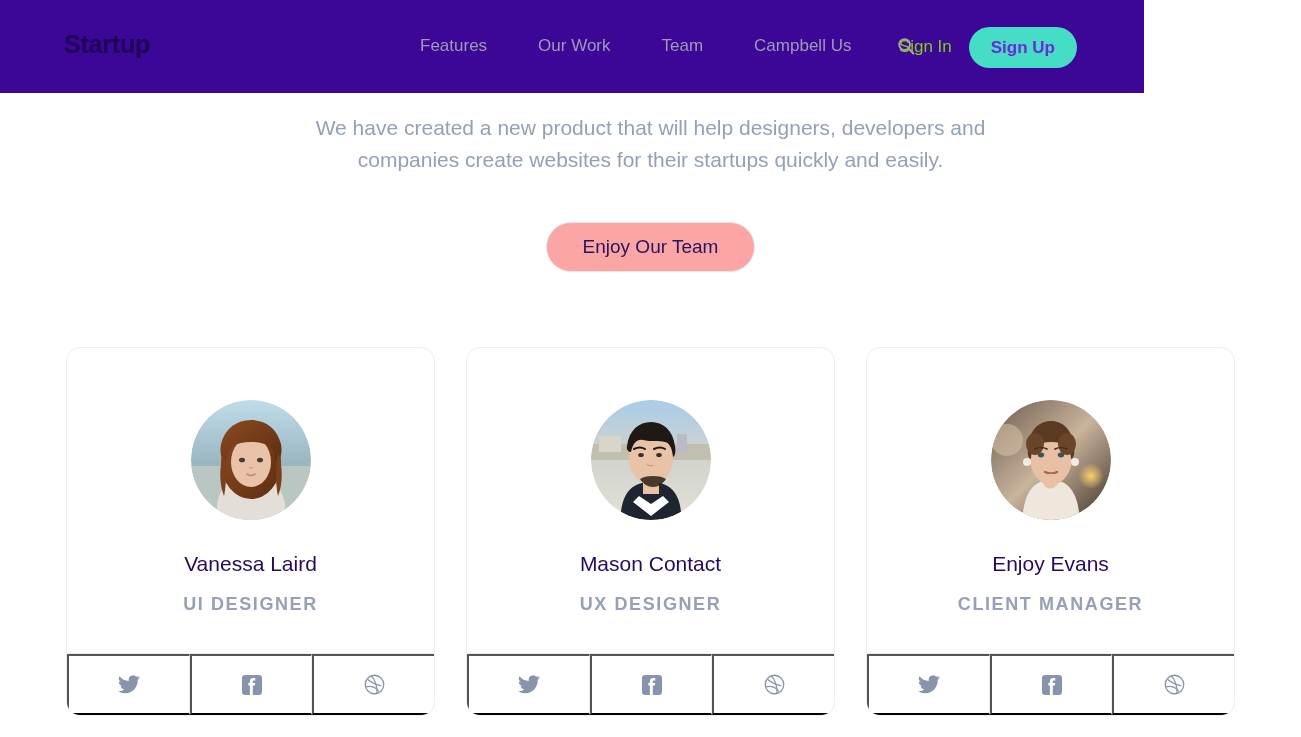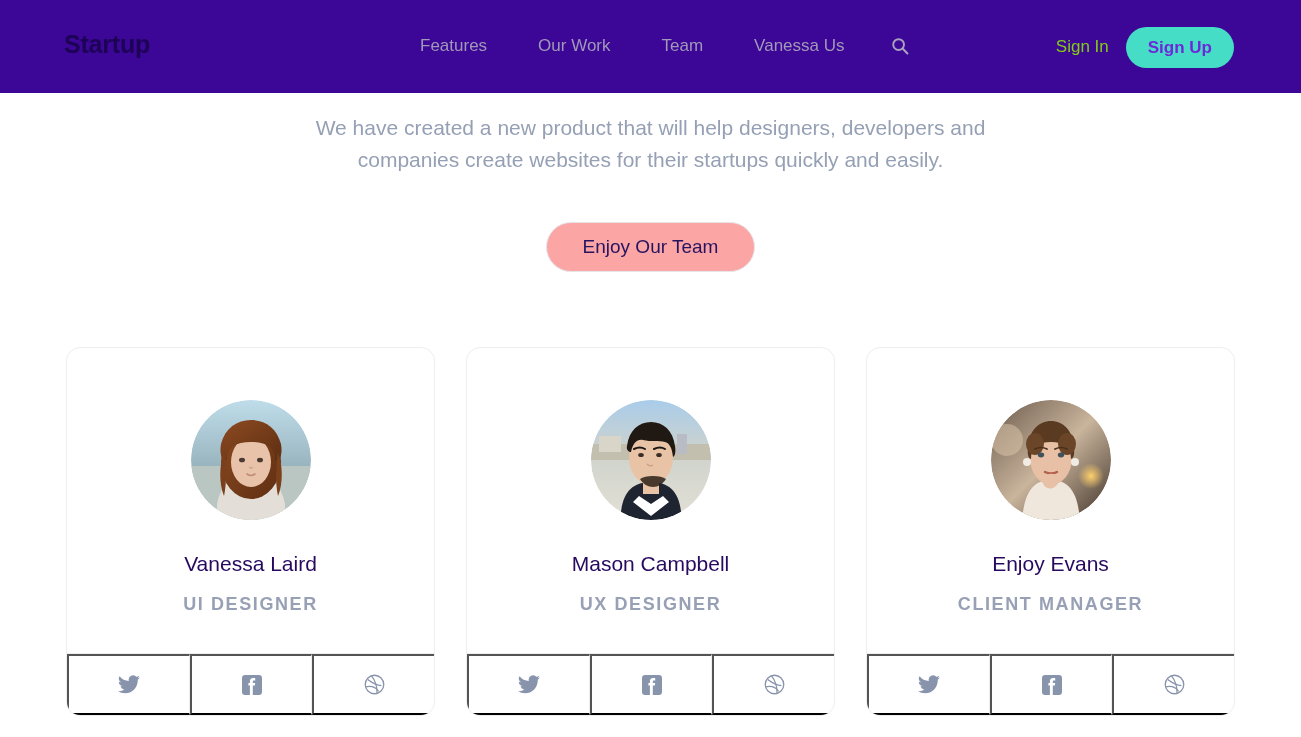--- a/index.html
+++ b/index.html
@@ -13,21 +13,21 @@
 
   body {
     background: #ffffff;
     font-family: "Liberation Sans", sans-serif;
     -webkit-font-smoothing: antialiased;
   }
 
   
   .site-header {
     position: relative;
-    width: 1301px;
+    width: 1144px;
     height: 93px;
     background: #3c0696;
     display: flex;
     align-items: center;
   }
 
   .logo {
     position: absolute;
     left: 64px;
     top: 30px;
@@ -214,21 +214,21 @@
 <body>
 
 <header class="site-header">
 
   <div class="logo">Startup</div>
 
   <nav class="main-nav">
     <a class="nav-link" href="#">Features</a>
     <a class="nav-link" href="#">Our Work</a>
     <a class="nav-link" href="#">Team</a>
-    <a class="nav-link" href="#">Vanessa Us</a>
+    <a class="nav-link" href="#">Campbell Us</a>
     <button class="search-icon-btn">
       <svg width="18" height="18" viewBox="0 0 18 18" aria-hidden="true">
         <circle cx="7.6" cy="7.6" r="5.4" fill="none" stroke="#a8a2bd" stroke-width="1.9"></circle>
         <line x1="11.6" y1="11.6" x2="16.4" y2="16.4" stroke="#a8a2bd" stroke-width="2.1" stroke-linecap="round"></line>
       </svg>
     </button>
   </nav>
 
   <div class="auth-area">
     <a class="signin-link" href="#">Sign In</a>
@@ -335,21 +335,21 @@
             <path d="M36 46c2-16 12-24 24-24s22 8 24 24c1 6 0 10-2 11-1-10-4-14-8-15-6-2-14 0-22-2-6-1-10 3-12 12-2 0-5-2-4-6z" fill="#201812"></path>
             <path d="M62 76c6 0 10 1 13 3-3 5-8 8-13 8s-10-3-13-8c3-2 7-3 13-3z" fill="#2c2118" opacity="0.85"></path>
             <ellipse cx="50" cy="55" rx="2.8" ry="2.1" fill="#3a2e26"></ellipse>
             <ellipse cx="68" cy="55" rx="2.8" ry="2.1" fill="#3a2e26"></ellipse>
             <path d="M43 49q6-3 11 0" stroke="#201812" stroke-width="2" fill="none" stroke-linecap="round"></path>
             <path d="M63 49q6-3 11 0" stroke="#201812" stroke-width="2" fill="none" stroke-linecap="round"></path>
             <path d="M56 64q3 3 6 1" stroke="#cf9c7e" stroke-width="1.3" fill="none"></path>
           </g>
         </svg>
       </div>
-      <div class="member-name">Mason Campbell</div>
+      <div class="member-name">Mason Contact</div>
       <div class="member-role">UX DESIGNER</div>
     </div>
     <div class="card-footer">
       <button class="social-cell">
         <svg width="22" height="19" viewBox="0 0 24 20" aria-hidden="true">
           <path fill="#8894ab" d="M24 2.4a9.6 9.6 0 0 1-2.83.78A4.94 4.94 0 0 0 23.34.38a9.9 9.9 0 0 1-3.13 1.2A4.92 4.92 0 0 0 11.8 6.1 13.96 13.96 0 0 1 1.67.9a4.92 4.92 0 0 0 1.52 6.57A4.88 4.88 0 0 1 .96 6.85v.06a4.92 4.92 0 0 0 3.95 4.83 4.95 4.95 0 0 1-2.22.08 4.93 4.93 0 0 0 4.6 3.42A9.88 9.88 0 0 1 0 17.29a13.94 13.94 0 0 0 7.55 2.21c9.06 0 14.01-7.5 14.01-14v-.64A10 10 0 0 0 24 2.4z"></path>
         </svg>
       </button>
       <button class="social-cell">
         <svg width="20" height="20" viewBox="0 0 20 20" aria-hidden="true">

